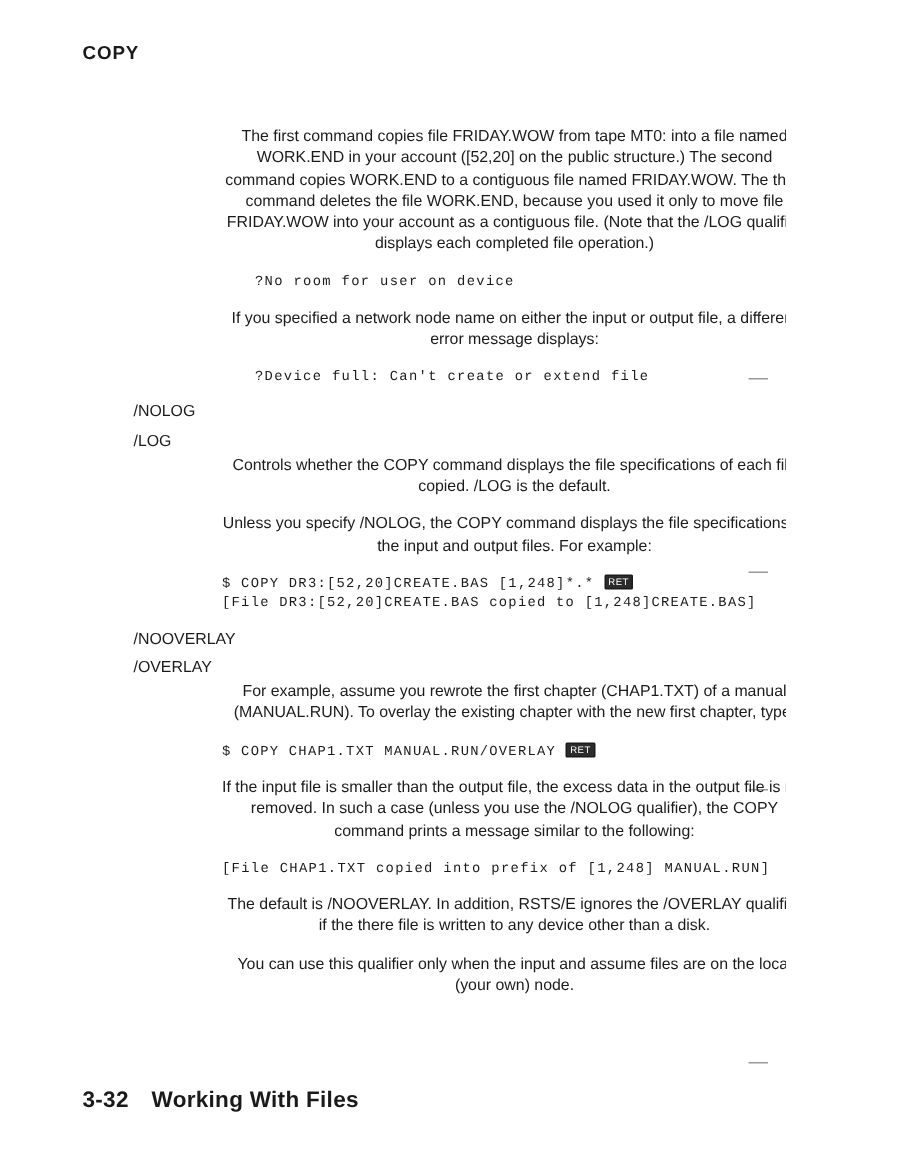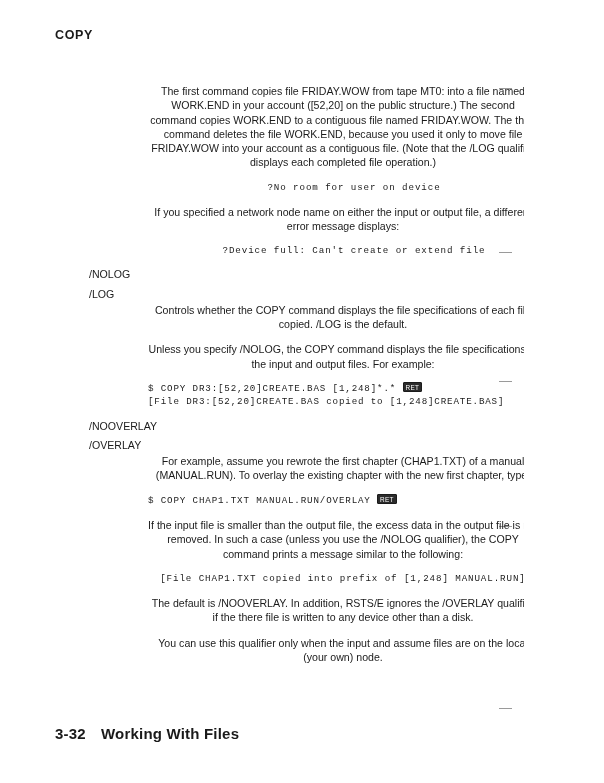--- a/index.html
+++ b/index.html
@@ -44,21 +44,20 @@
     color: #1b1b1b;
   }
 
   .mono {
     font-family: "Liberation Mono", monospace;
     font-size: 9.2px;
     line-height: 13px;
     letter-spacing: 0.9px;
     margin: 0 0 11px 0;
     color: #1b1b1b;
-    text-align: center;
   }
   .mono.indent { margin-left: 22px; }
 
   
   .qual {
     position: relative;
     left: -59px;
     font-size: 10.6px;
     line-height: 13.2px;
     margin: 6px 0 0 0;

